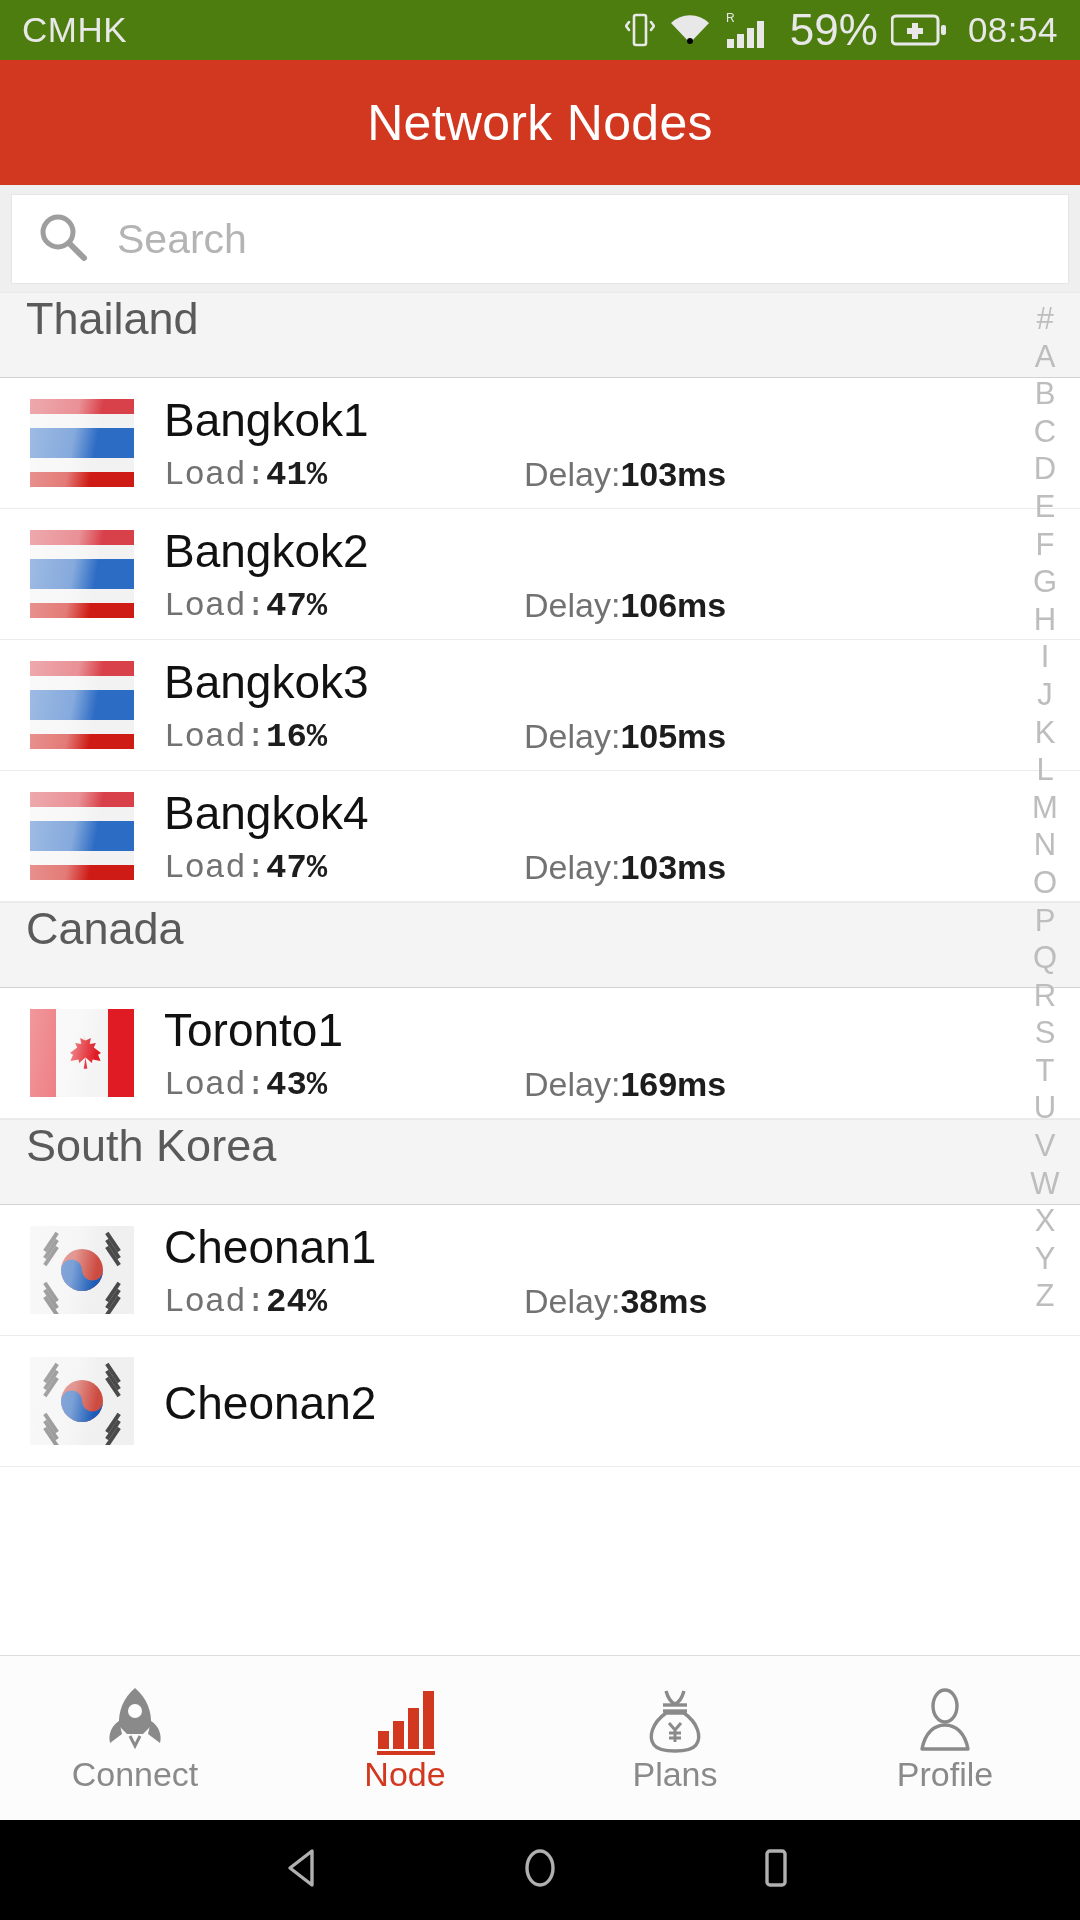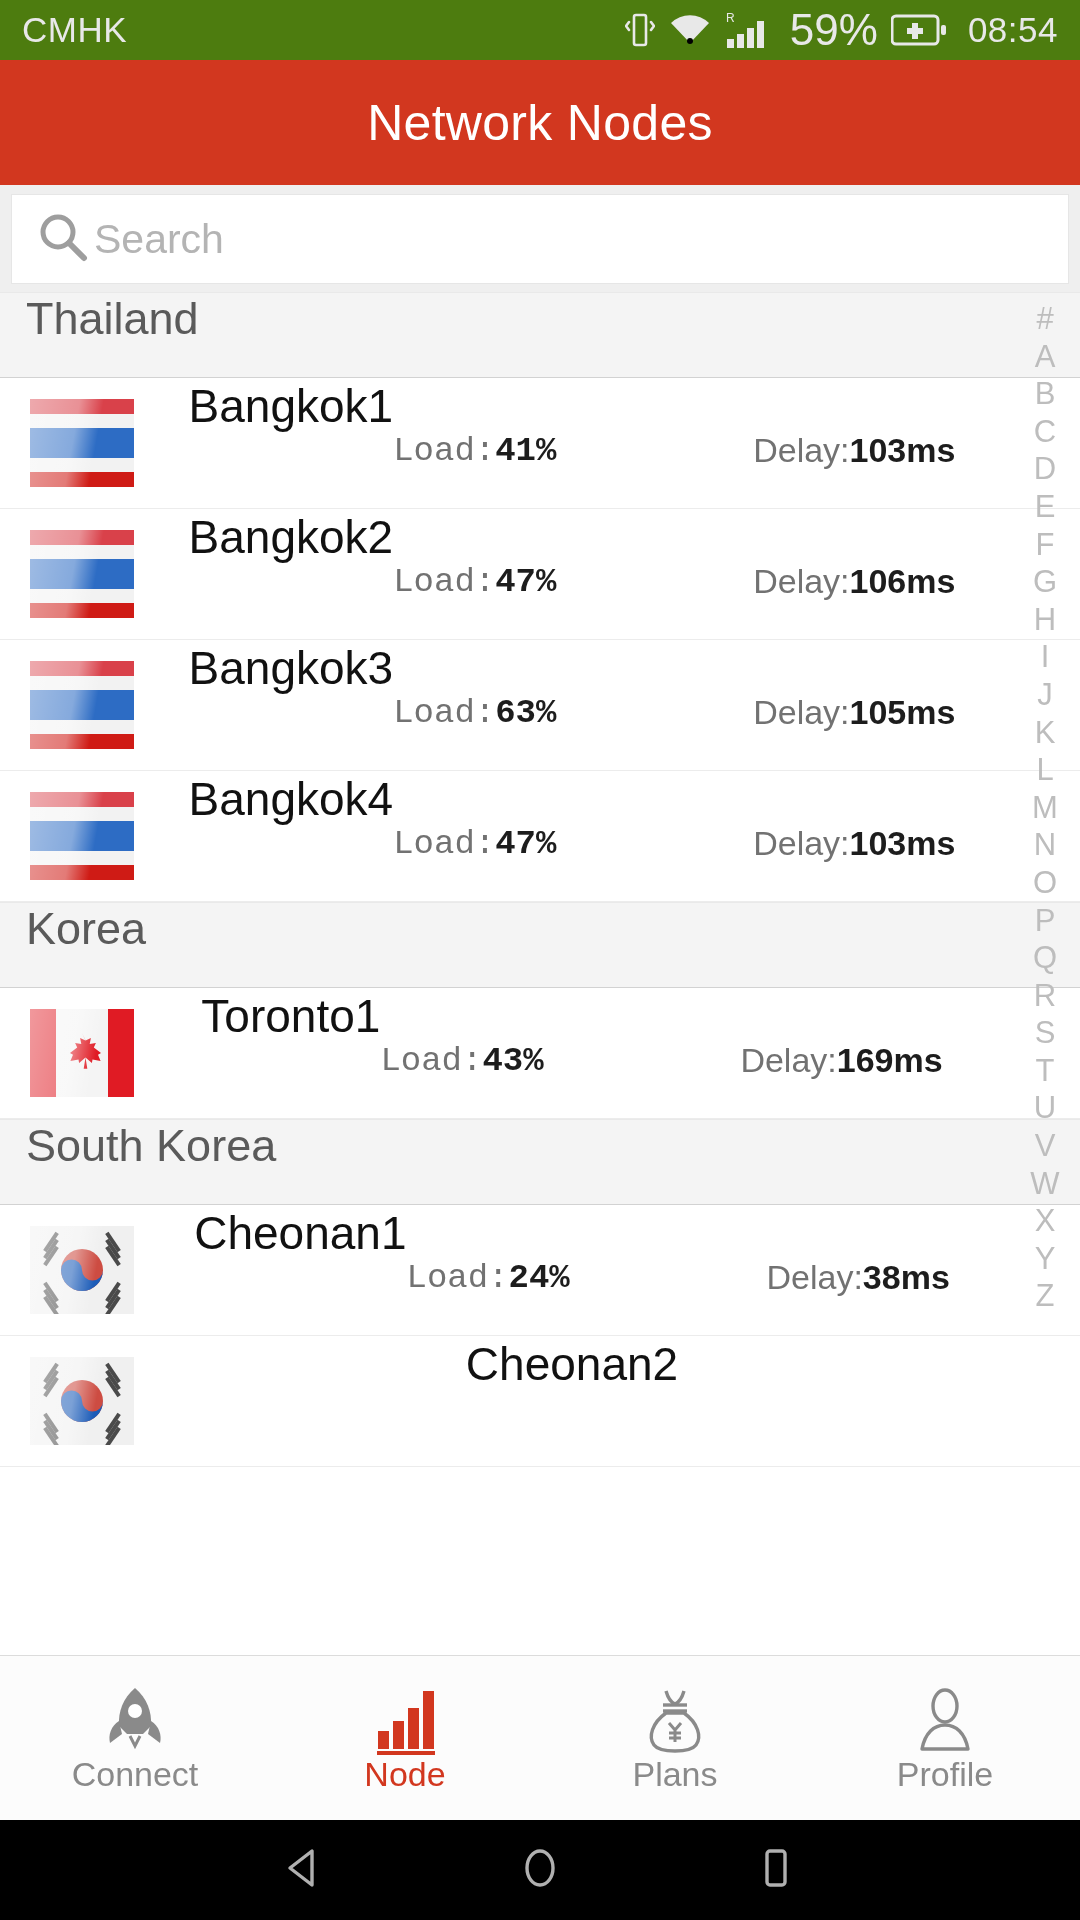--- a/index.html
+++ b/index.html
@@ -27,39 +27,39 @@
   .appbar {
     height: 125px; display: flex; align-items: center; justify-content: center;
     flex: none;
   }
   .appbar-title { color: #fff; font-size: 50px; font-weight: 400; letter-spacing: .3px; }
 
   
   .searchwrap { background: #efefef; padding: 10px 12px 9px 12px; flex: none; }
   .searchbox {
     background: #fff; height: 88px; display: flex; align-items: center;
-    padding: 0 24px; gap: 4px;
+    padding: 0 24px; gap: 27px;
     box-shadow: 0 0 0 1px #e6e6e6;
   }
   .search-ph { color: #b4b4b4; font-size: 41px; }
 
   
   .listarea { position: relative; flex: 1 1 auto; overflow: hidden; background: #fff; }
   .section-header {
     background: #f4f4f4; height: 86px; display: flex; align-items: flex-start;
     padding-left: 26px; border-bottom: 1px solid #d2d2d2; border-top: 1px solid #e9e9e9;
     color: #5a5a5a; font-size: 45px;
   }
   .node-row {
     height: 131px; display: flex; align-items: center;
     padding-left: 30px; padding-right: 70px;
     border-bottom: 1px solid #ececec; background: #fff;
   }
   .flag { width: 104px; height: 88px; flex: none; position: relative; overflow: hidden; }
-  .node-info { flex: 1 1 auto; display: flex; flex-direction: row; justify-content: center; height: 100%; padding-top: 4px; }
+  .node-info { flex: 1 1 auto; margin-left: 30px; display: flex; flex-direction: column; justify-content: center; height: 100%; padding-top: 4px; }
   .node-name { font-size: 46px; color: #111; line-height: 1.05; }
   .node-stats { display: flex; align-items: center; margin-top: 11px; }
   .stat { font-size: 34px; color: #727272; white-space: nowrap; }
   .stat b { color: #1d1d1d; font-weight: 700; }
   .stat-load { width: 360px; font-family: Liberation Mono, monospace; }
 
   
   .flag-th i { display: block; width: 100%; }
   .flag-th .s1 { height: 16.6%; background: #d9414a; }
   .flag-th .s2 { height: 16.6%; background: #f2f2f2; }
@@ -201,21 +201,21 @@
             <i class="s1"></i>
             <i class="s2"></i>
             <i class="s3"></i>
             <i class="s4"></i>
             <i class="s5"></i>
             <span class="gloss"></span>
           </div>
           <div class="node-info">
             <span class="node-name">Bangkok3</span>
             <div class="node-stats">
-              <span class="stat stat-load">Load:<b>63%</b></span>
+              <span class="stat stat-load">Load:<b>16%</b></span>
               <span class="stat">Delay:<b>105ms</b></span>
             </div>
           </div>
         </div>
         <div class="node-row">
           <div class="flag flag-th">
             <i class="s1"></i>
             <i class="s2"></i>
             <i class="s3"></i>
             <i class="s4"></i>
@@ -224,21 +224,21 @@
           </div>
           <div class="node-info">
             <span class="node-name">Bangkok4</span>
             <div class="node-stats">
               <span class="stat stat-load">Load:<b>47%</b></span>
               <span class="stat">Delay:<b>103ms</b></span>
             </div>
           </div>
         </div>
         <div class="section-header">
-          <span>Korea</span>
+          <span>Canada</span>
         </div>
         <div class="node-row">
           <div class="flag flag-ca">
             <span class="bar"></span>
             <span class="mid">
               <svg class="leaf" width="44" height="46" viewBox="0 0 44 46">
                 <path d="M22 3 l3.6 7.4 5.3-2.4 -1.2 6.1 6.2-1.1 -2.1 4.6 7.2 5.3 -3 1.8 2.6 6.3 -8.1-1.4 -0.6 3.4 -6.4-5.4 1.8 11.1 h-3.6 l1.8-11.1 -6.4 5.4 -0.6-3.4 -8.1 1.4 2.6-6.3 -3-1.8 7.2-5.3 -2.1-4.6 6.2 1.1 -1.2-6.1 5.3 2.4 z" fill="#e01b24"></path>
               </svg>
             </span>
             <span class="bar"></span>

